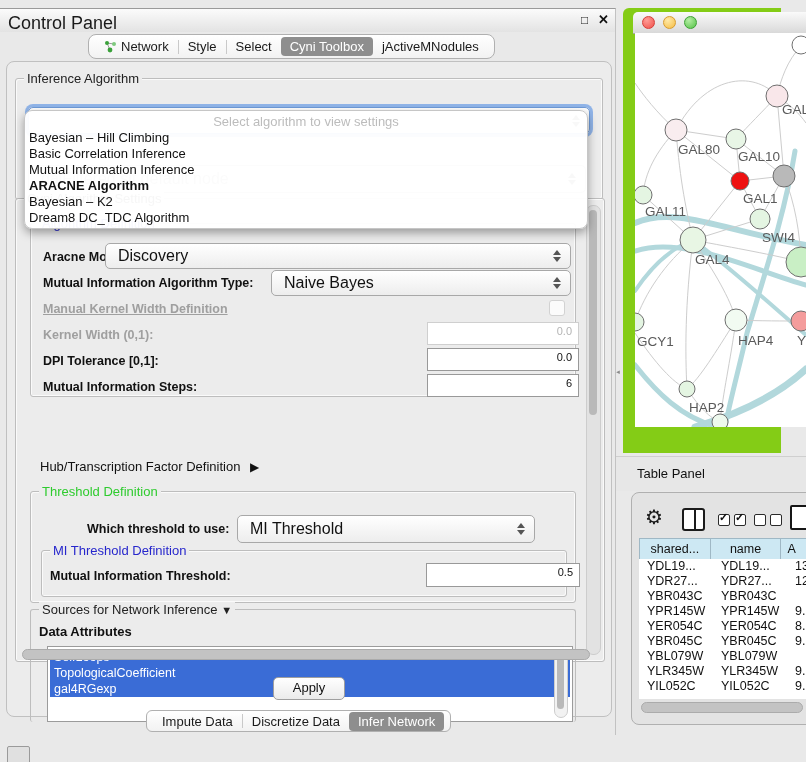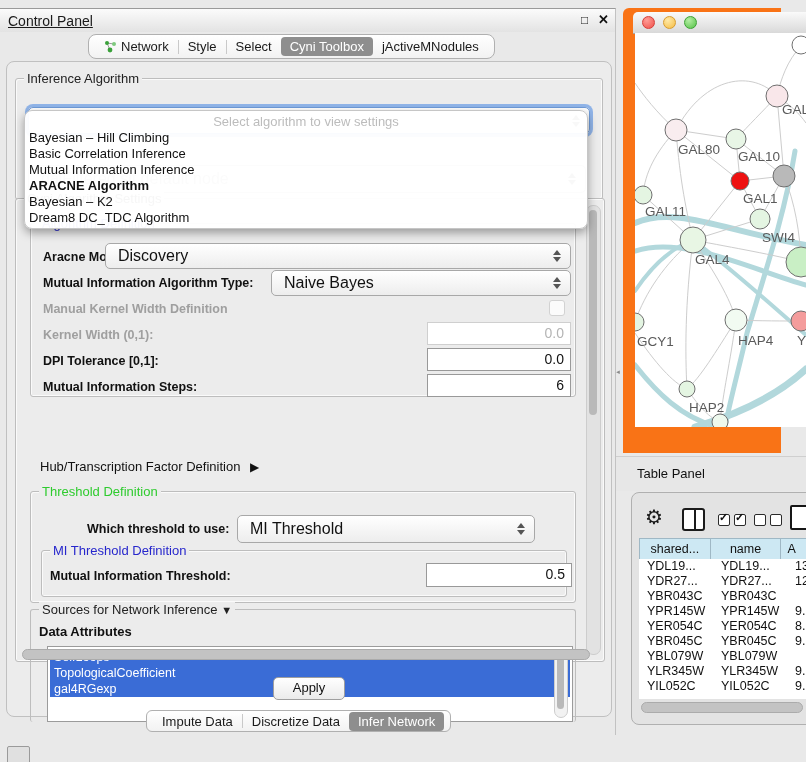--- a/index.html
+++ b/index.html
@@ -4,21 +4,21 @@
 <style>
   html,body{margin:0;padding:0;}
   body{font-family:"Liberation Sans",sans-serif;background:#e9e9e9;}
   .stage{position:relative;width:806px;height:762px;overflow:hidden;background:#e9e9e9;}
   .abs{position:absolute;}
   .bold{font-weight:bold;}
 
   
   .cp-window{left:0;top:8px;width:615px;height:726px;background:#e9e9e9;border-top:1px solid #9a9a9a;border-right:1px solid #c2c2c2;}
   .cp-titlebar{left:0;top:0;width:100%;height:23px;background:linear-gradient(#fbfbfb,#e3e3e3);}
-  .cp-title{left:8px;top:4px;font-size:14px;color:#1a1a1a;text-decoration:underline;}
+  .cp-title{left:8px;top:4px;font-size:18px;color:#1a1a1a;}
   .cp-float{left:581px;top:4px;font-size:12px;color:#222;}
   .cp-close{left:598px;top:3px;font-size:13px;color:#111;font-weight:bold;}
 
   
   .tabbar{display:flex;align-items:center;background:linear-gradient(#ffffff,#f2f2f2);border:1px solid #b0b0b0;border-radius:6px;padding:0 6px;height:23px;font-size:13px;color:#1a1a1a;}
   .tab{padding:2px 9px;white-space:nowrap;display:flex;align-items:center;gap:4px;}
   .tab.sel{background:#8e8e8e;color:#fff;border-radius:4px;}
   .tabsep{width:1px;height:14px;background:#c9c9c9;}
 
   
@@ -30,21 +30,21 @@
   .gblabel.green{color:#2ecb2e;text-align:center;}
 
   .combo{background:linear-gradient(#ffffff,#ededed);border:1px solid #a8a8a8;border-radius:5px;display:flex;align-items:center;font-size:16px;color:#111;}
   .combo .cval{padding-left:12px;flex:1;}
   .combo .arrows{width:18px;display:flex;flex-direction:column;align-items:center;gap:2px;margin-right:4px;}
   .combo .arrows i{display:block;width:0;height:0;border-left:4px solid transparent;border-right:4px solid transparent;}
   .combo .arrows i.up{border-bottom:5px solid #555;}
   .combo .arrows i.dn{border-top:5px solid #555;}
   .combo.focus{box-shadow:0 0 0 3px rgba(95,150,230,.65);border-color:#6f9bd8;}
 
-  .field{background:#fff;border:1px solid #999;font-size:14px;color:#111;text-align:right;padding:2px 6px 0 0;}
+  .field{background:#fff;border:1px solid #999;font-size:11px;color:#111;text-align:right;padding:2px 6px 0 8px;}
   .field.dis{border-color:#cfcfcf;color:#b4b4b4;}
   .lbl{font-size:12.5px;color:#111;font-weight:bold;white-space:nowrap;}
   .lbl.dis{color:#9f9f9f;}
 
   
   .dd-overlay{left:17px;top:48px;width:562px;height:117px;background:rgba(255,255,255,.96);border:1px solid #c6c6c6;border-radius:8px;box-shadow:0 4px 10px rgba(0,0,0,.35);z-index:40;font-size:13px;color:#111;}
   .dd-ph{text-align:center;color:#bcbcbc;padding-top:3px;height:16px;}
   .dd-item{padding-left:4px;height:16px;line-height:16px;white-space:nowrap;}
 
   
@@ -52,21 +52,21 @@
   .vthumb{background:#b9b9b9;border-radius:5px;}
   .hthumb{background:#c3c3c3;border:1px solid #ababab;border-radius:6px;}
 
   
   .listbox{background:#fff;border:1px solid #9b9b9b;font-size:12.5px;overflow:hidden;}
   .litem{height:16px;line-height:16px;color:#fff;background:#3a6cd6;padding-left:4px;margin:0 2px;white-space:nowrap;}
 
   .btn{background:linear-gradient(#ffffff,#ebebeb);border:1px solid #9f9f9f;border-radius:5px;font-size:13px;color:#111;text-align:center;line-height:20px;}
 
   
-  .net-window{left:623px;top:8px;width:158px;height:445px;background:#f97316;border-top-left-radius:6px;}
+  .net-window{left:623px;top:8px;width:158px;height:445px;background:#84cc16;border-top-left-radius:6px;}
   .net-titlebar{left:10px;top:4px;width:173px;height:22px;background:linear-gradient(#fafafa,#d9d9d9);border-top-left-radius:5px;border-bottom:1px solid #a5a5a5;display:flex;align-items:center;gap:8px;padding-left:9px;box-sizing:border-box;}
   .light{width:13px;height:13px;border-radius:50%;}
   .light.red{background:radial-gradient(circle at 35% 30%,#ff9d97,#f0514a);border:1px solid #d63f3a;box-sizing:border-box;}
   .light.yel{background:radial-gradient(circle at 35% 30%,#ffe9a8,#f5bd43);border:1px solid #d89c2f;box-sizing:border-box;}
   .light.grn{background:radial-gradient(circle at 35% 30%,#b4eea4,#56c248);border:1px solid #3da235;box-sizing:border-box;}
   .net-canvas{left:12px;top:25px;width:171px;height:394px;background:#fff;}
 
   
   .tp-bar{left:616px;top:456px;width:190px;height:34px;background:#e7e7e7;border-top:1px solid #cfcfcf;}
   .tp-title{left:21px;top:9px;font-size:13px;color:#111;}
@@ -175,21 +175,21 @@
 
           <div class="abs lbl" style="left:12px;top:52px;">Mutual Information Algorithm Type:</div>
           <div class="abs combo" style="left:240px;top:46px;width:298px;height:24px;">
             <span class="cval">Naive Bayes</span>
             <span class="arrows">
                 <i class="up"></i>
                 <i class="dn"></i>
               </span>
           </div>
 
-          <div class="abs lbl dis" style="left:12px;top:78px;">Manual Kernel Width Definition</div>
+          <div class="abs lbl dis" style="left:12px;top:78px;text-decoration:underline;">Manual Kernel Width Definition</div>
           <div class="abs" style="left:518px;top:76px;width:14px;height:14px;border:1.5px solid #d2d2d2;border-radius:3px;background:#fbfbfb;"></div>
 
           <div class="abs lbl dis" style="left:12px;top:104px;">Kernel Width (0,1):</div>
           <div class="abs field dis" style="left:396px;top:98px;width:136px;height:19px;">0.0</div>
 
           <div class="abs lbl" style="left:12px;top:130px;">DPI Tolerance [0,1]:</div>
           <div class="abs field" style="left:396px;top:124px;width:136px;height:19px;">0.0</div>
 
           <div class="abs lbl" style="left:12px;top:156px;">Mutual Information Steps:</div>
           <div class="abs field" style="left:396px;top:150px;width:136px;height:19px;">6</div>

